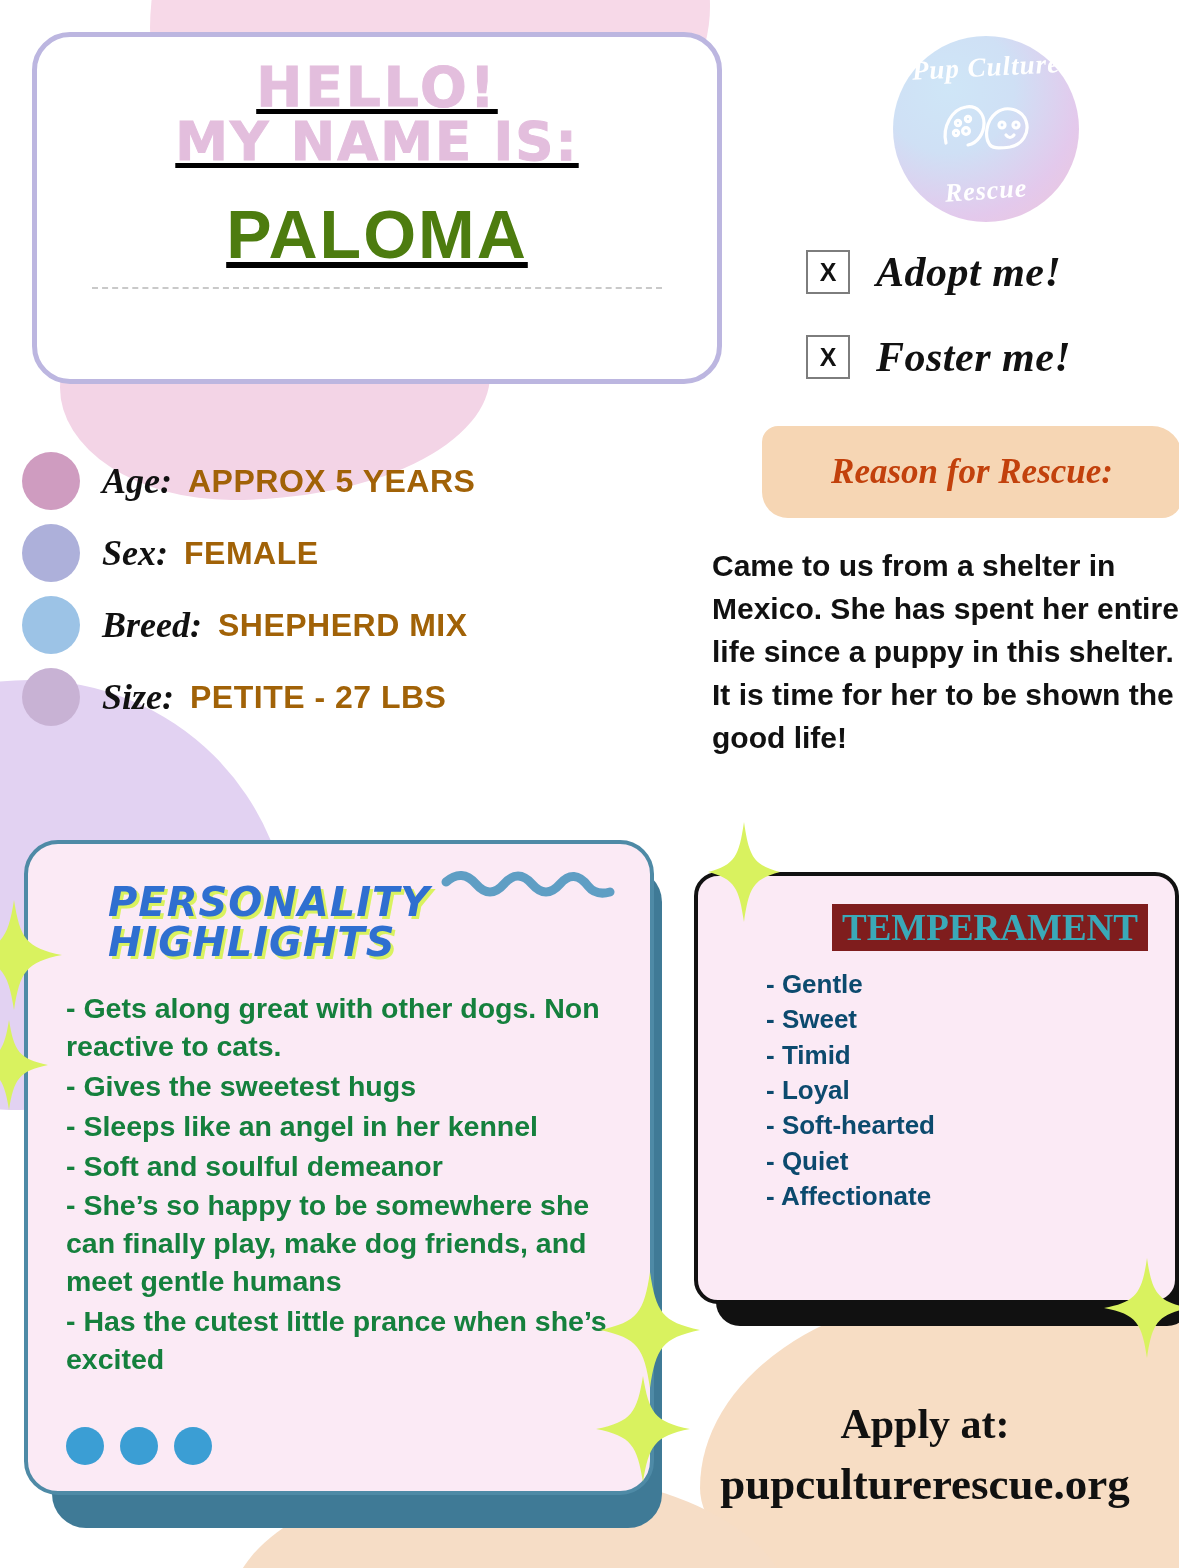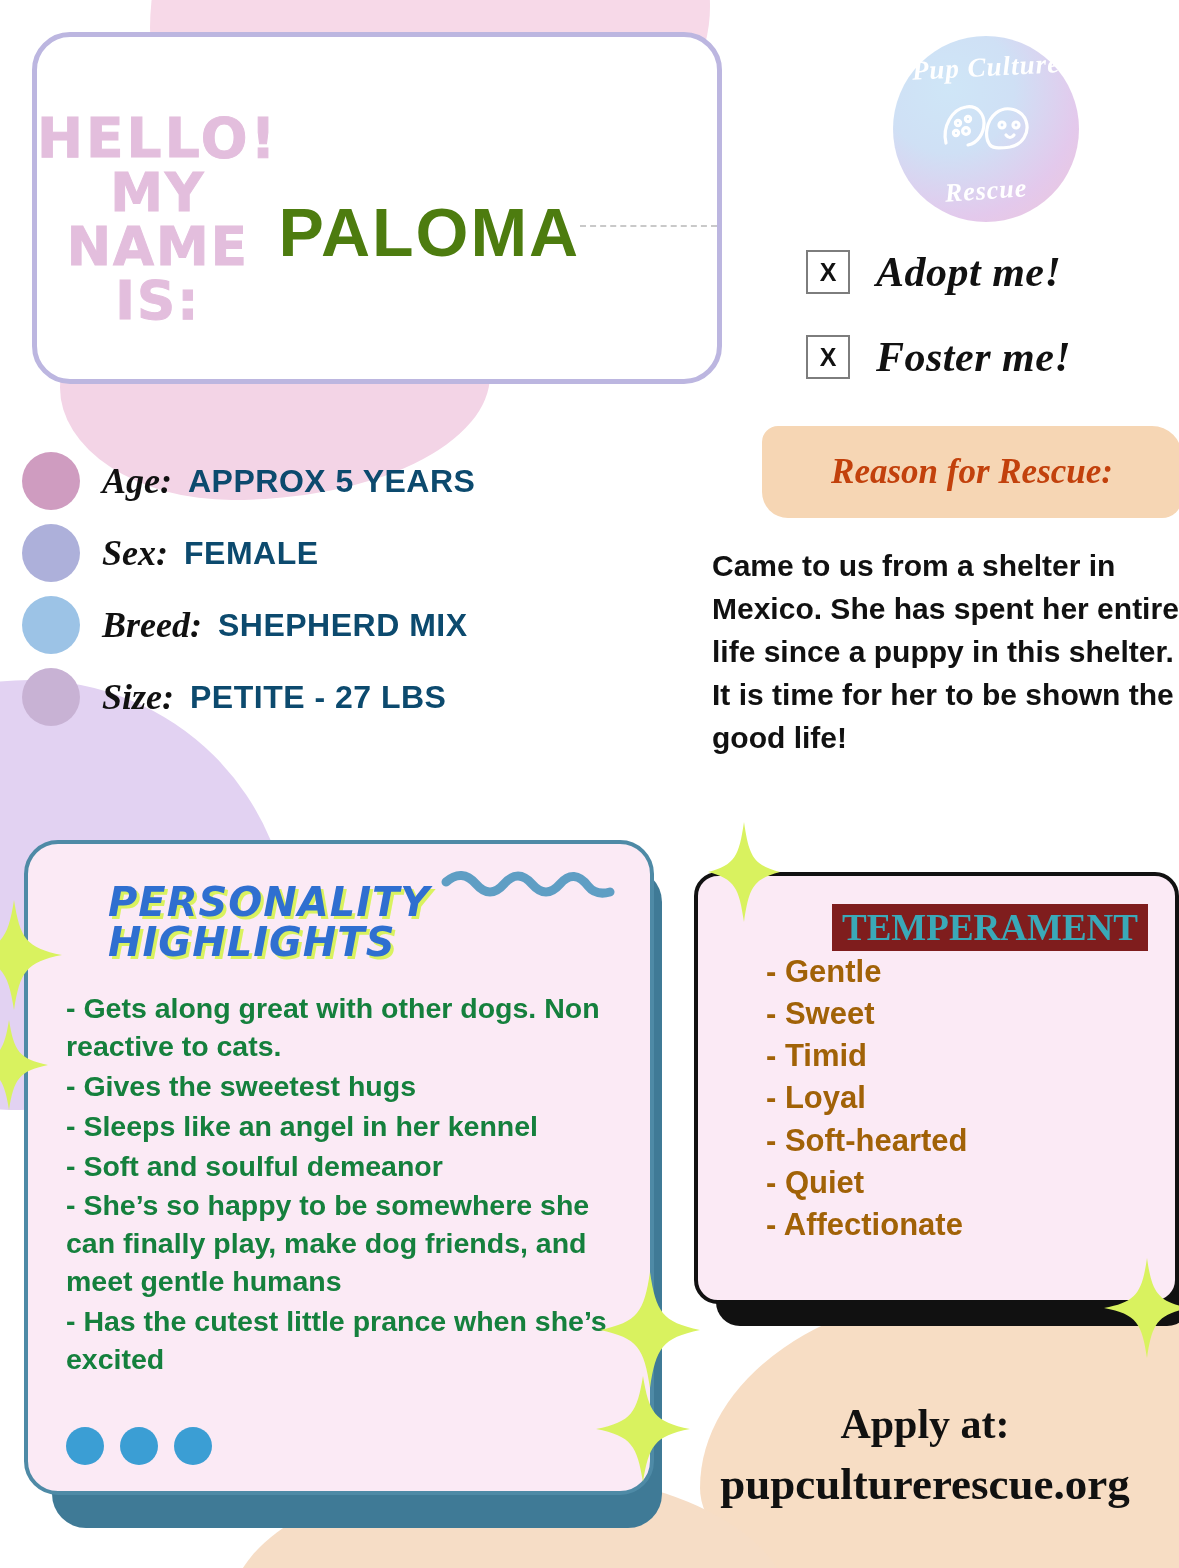--- a/index.html
+++ b/index.html
@@ -41,22 +41,23 @@
     border-radius: 50% 50% 50% 50% / 70% 70% 30% 30%;
   }
 
   
   .name-card {
     position: absolute; left: 32px; top: 32px; width: 690px; height: 352px;
     background: #ffffff;
     border: 5px solid #bcb6e0;
     border-radius: 38px;
     z-index: 3;
-    display: flex; flex-direction: row; align-items: center;
+    display: flex; flex-direction: column; align-items: center;
     padding-top: 22px;
+    text-decoration: underline;
   }
   .hello {
     font-family: "DejaVu Sans", sans-serif;
     font-weight: bold;
     color: #e3bedd;
     letter-spacing: 3px;
     font-size: 55px;
     line-height: 1.02;
     text-align: center;
     text-transform: uppercase;
@@ -124,21 +125,21 @@
   .facts { position: absolute; left: 22px; top: 445px; z-index: 3; }
   .fact-row { display: flex; align-items: center; height: 72px; }
   .dot { width: 58px; height: 58px; border-radius: 50%; flex: none; margin-right: 22px; }
   .fact-label {
     font-family: "Liberation Serif", serif;
     font-style: italic; font-weight: bold;
     font-size: 36px; color: #111; margin-right: 16px;
   }
   .fact-value {
     font-family: "Liberation Sans", sans-serif;
-    font-weight: bold; font-size: 32px; color: #0c4a6e; letter-spacing: 0.5px;
+    font-weight: bold; font-size: 32px; color: #a16207; letter-spacing: 0.5px;
   }
 
   
   .reason-banner {
     position: absolute; left: 762px; top: 426px; width: 420px; height: 92px;
     background: #f6d6b4;
     border-radius: 16px 30px 20px 26px;
     z-index: 3;
     display: flex; align-items: center; justify-content: center;
   }
@@ -196,22 +197,23 @@
   .temp-title {
     display: inline-block;
     font-family: "Liberation Serif", serif;
     font-weight: bold; font-size: 37px;
     color: #3aa9b8;
     background: #7f1d1d;
     padding: 2px 10px;
     margin: 6px 0 0 104px;
   }
   .temp-list {
-    font-family: "Liberation Sans", sans-serif;
-    font-weight: bold; font-size: 31px; line-height: 1.36; color: #a16207;
+    margin-top: 16px;
+    font-family: "Liberation Sans", sans-serif;
+    font-weight: bold; font-size: 26px; line-height: 1.36; color: #0c4a6e;
     padding-left: 38px;
   }
 
   
   .sparkle { position: absolute; z-index: 4; }
 
   
   .apply {
     position: absolute; left: 660px; top: 1400px; width: 530px; z-index: 4;
     text-align: center;

